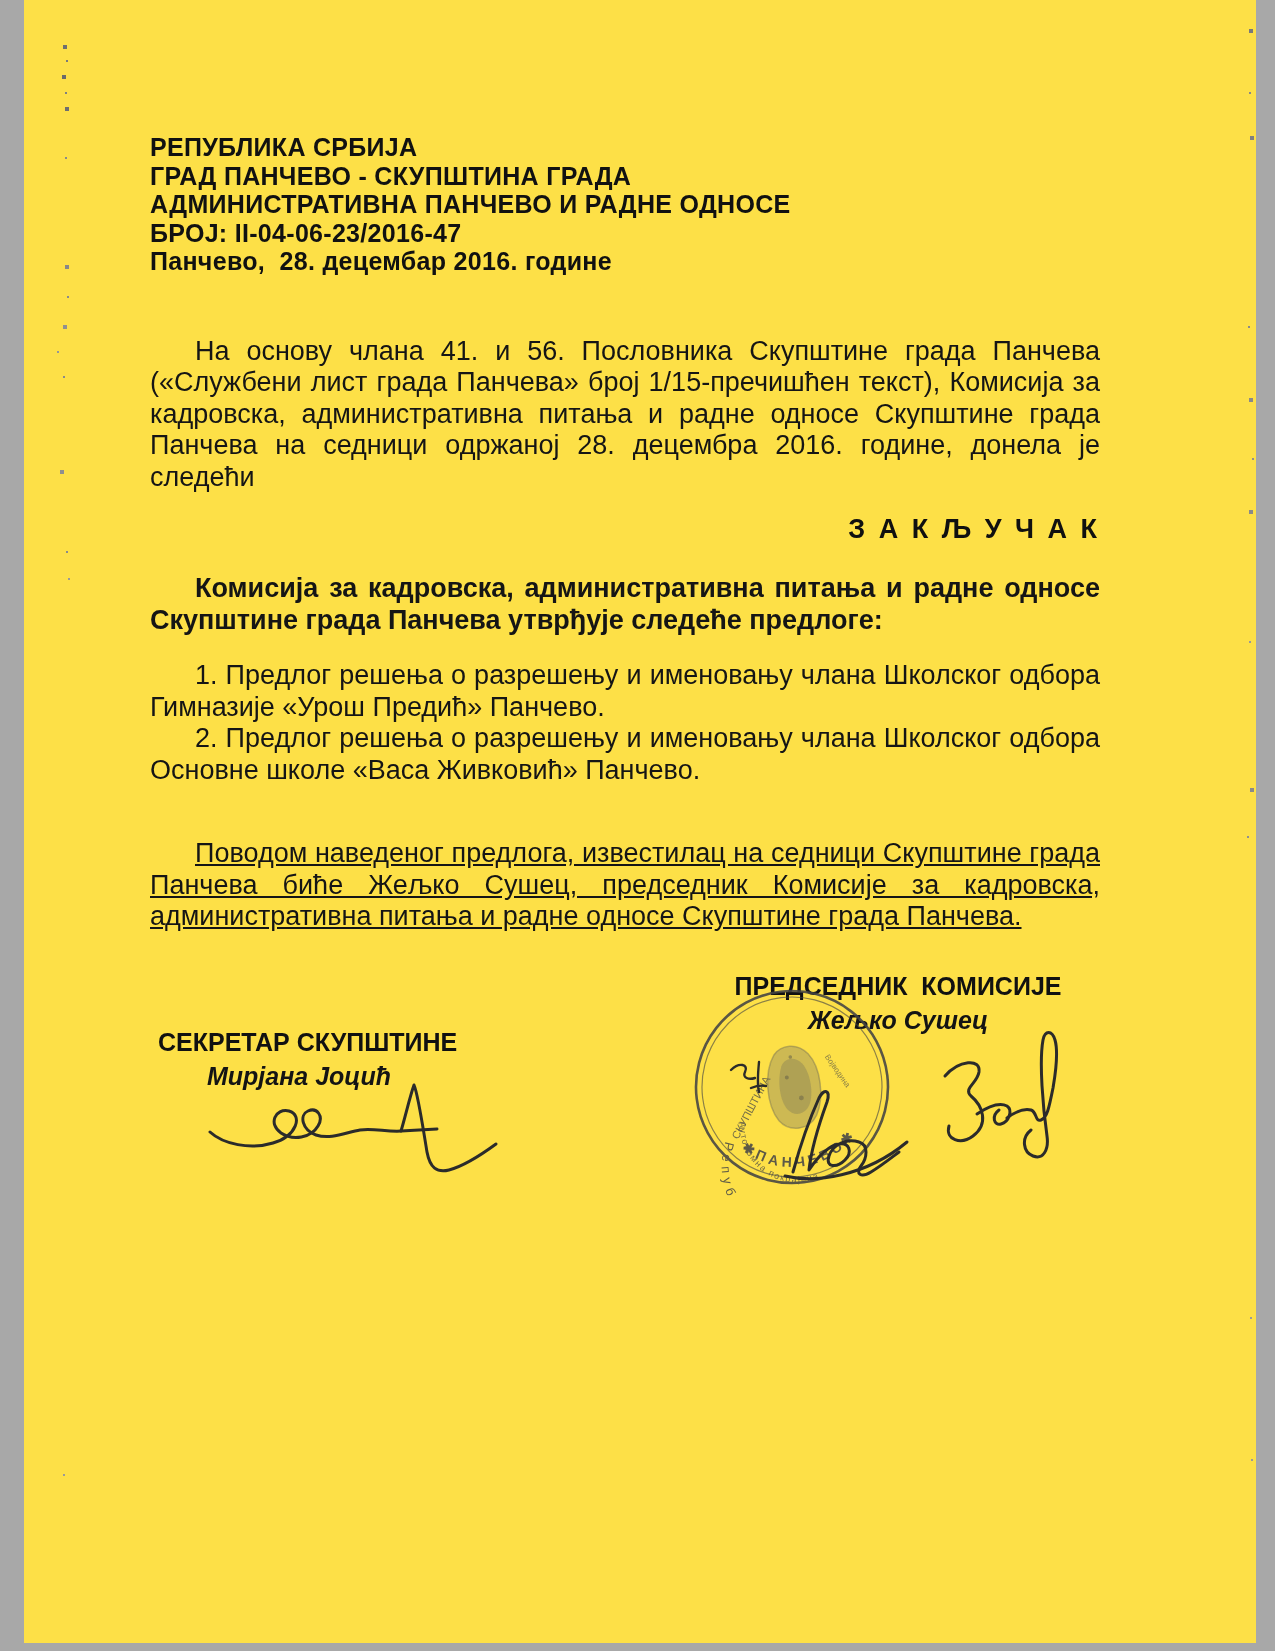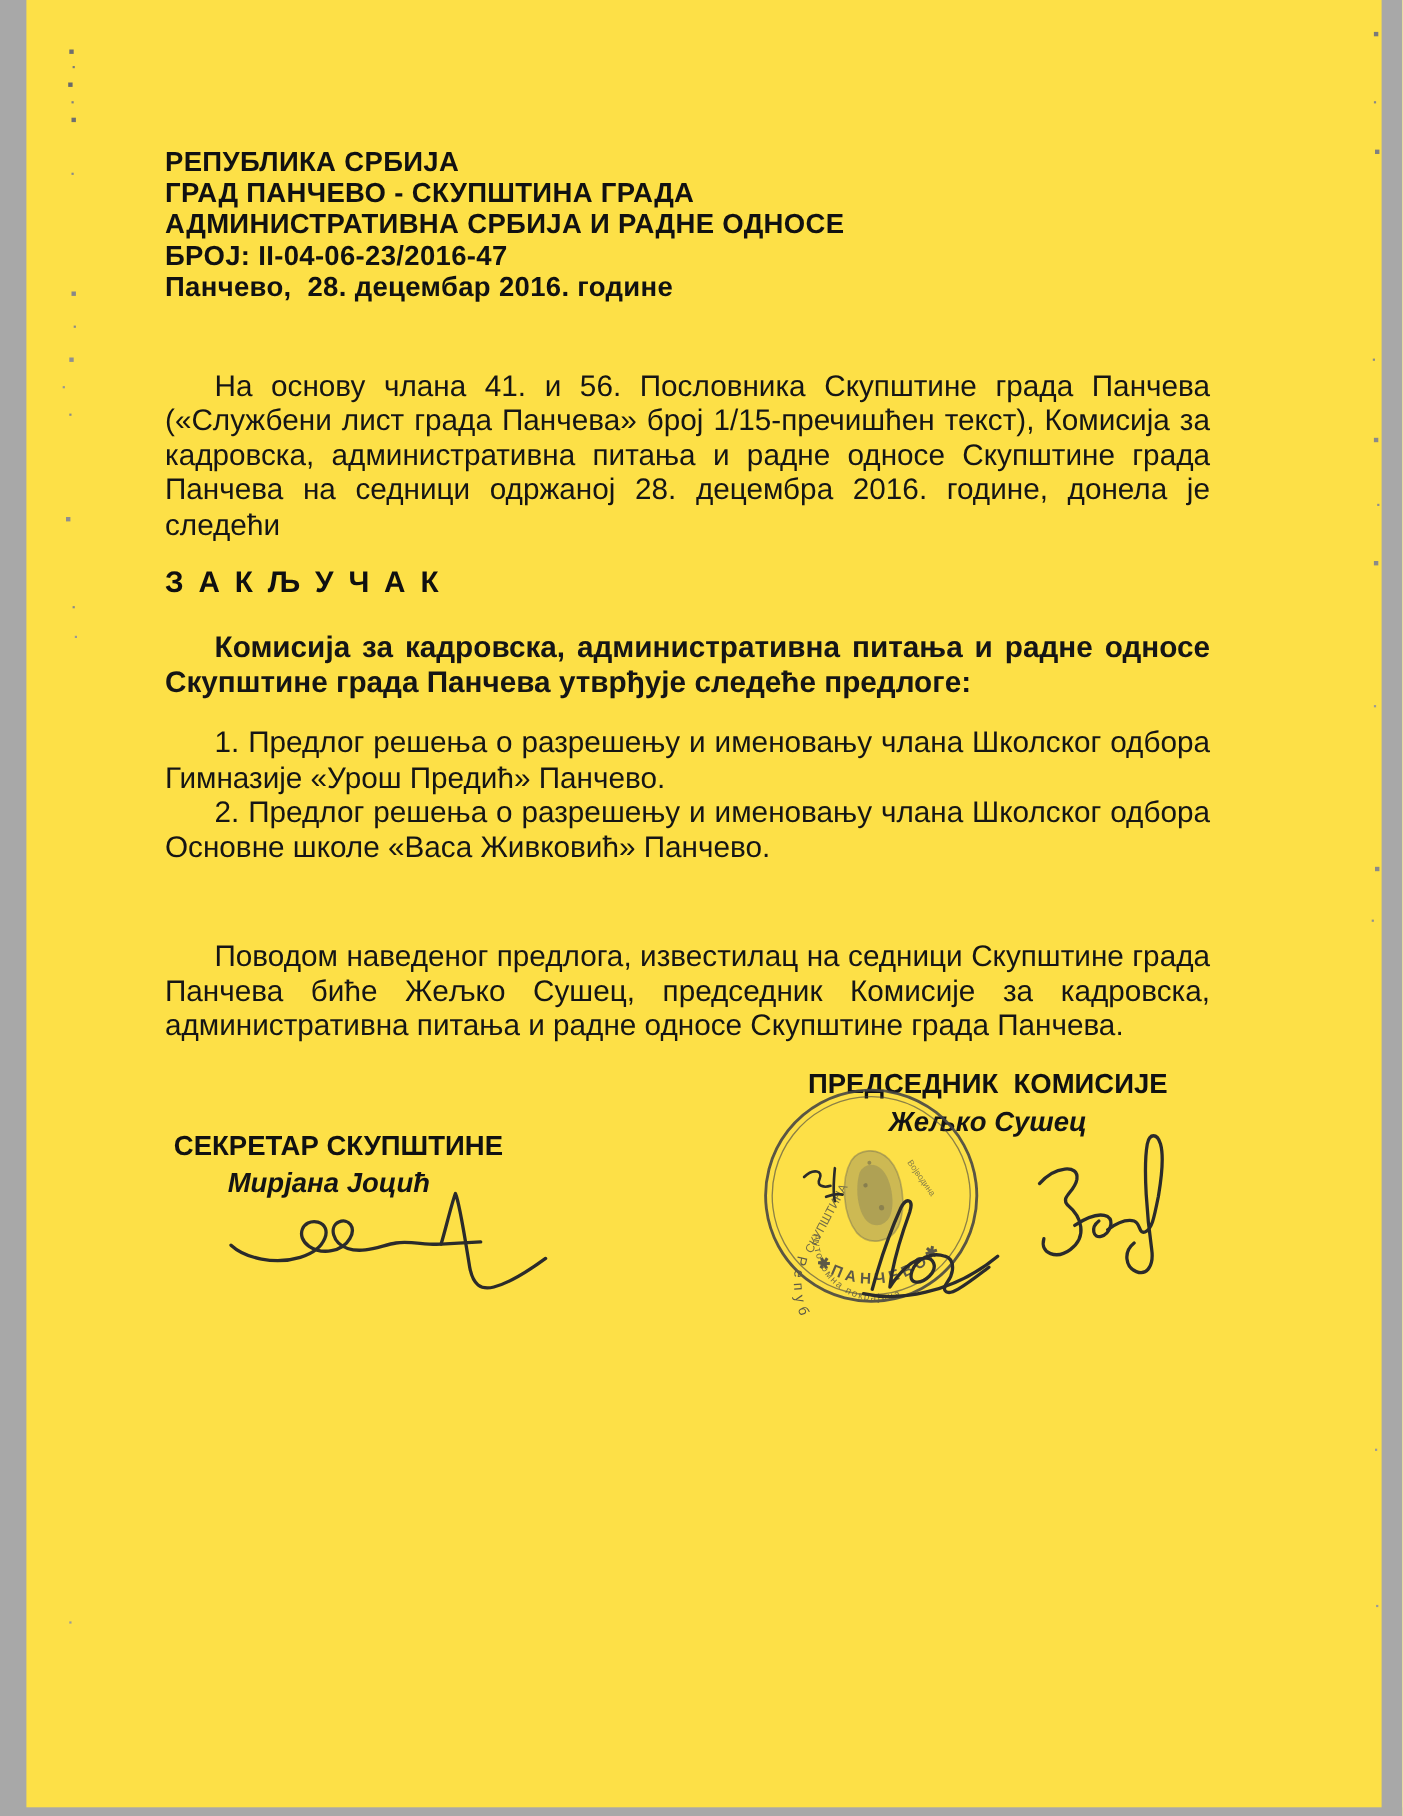--- a/index.html
+++ b/index.html
@@ -35,25 +35,25 @@
     font-weight:bold;font-size:25px;line-height:28.5px;
     letter-spacing:.3px;white-space:pre;color:#111;
   }
   .para{
     margin:0;font-size:27px;line-height:31.5px;
     text-align:justify;text-indent:45px;color:#151515;
   }
   .intro{margin-top:60px;}
   .doc-title{
     margin-top:20px;font-size:27px;line-height:32px;font-weight:bold;
-    text-align:left;letter-spacing:3px;white-space:pre;color:#101010;
+    text-align:right;letter-spacing:3px;white-space:pre;color:#101010;
   }
   .body-par{margin-top:28px;font-weight:bold;}
   .items{margin-top:24px;}
-  .closing{margin-top:68px;}
+  .closing{margin-top:52px;text-decoration:underline;}
   
   .sig{position:absolute;text-align:center;}
   .sig-left{left:158px;top:1028px;width:282px;}
   .sig-right{left:730px;top:972px;width:336px;}
   .sig-role{font-weight:bold;font-size:25px;line-height:28px;white-space:pre;color:#111;}
   .sig-name{font-weight:bold;font-style:italic;font-size:25px;line-height:28px;margin-top:6px;color:#141414;}
   .ink{position:absolute;}
   .ink path{fill:none;stroke:#2b2b2b;stroke-width:3;stroke-linecap:round;stroke-linejoin:round;}
   .ink.thin path{stroke-width:2.4;}
   
@@ -69,21 +69,21 @@
   <div class="edge edge-left"></div>
   <div class="edge edge-right"></div>
   <div class="edge edge-bottom"></div>
   <div class="specks"></div>
 
   <div class="content">
 
     <div class="letterhead">
       <div class="h-line">РЕПУБЛИКА СРБИЈА</div>
       <div class="h-line">ГРАД ПАНЧЕВО - СКУПШТИНА ГРАДА</div>
-      <div class="h-line">АДМИНИСТРАТИВНА СРБИЈА И РАДНЕ ОДНОСЕ</div>
+      <div class="h-line">АДМИНИСТРАТИВНА ПАНЧЕВО И РАДНЕ ОДНОСЕ</div>
       <div class="h-line">БРОЈ: II-04-06-23/2016-47</div>
       <div class="h-line">Панчево,  28. децембар 2016. године</div>
     </div>
 
     <p class="para intro">На основу члана 41. и 56. Пословника Скупштине града Панчева («Службени лист града Панчева» број 1/15-пречишћен текст), Комисија за кадровска, административна питања и радне односе Скупштине града Панчева на седници одржаној 28. децембра 2016. године,  донела је следећи</p>
 
     <div class="doc-title">З А К Љ У Ч А К</div>
 
     <p class="para body-par">Комисија за кадровска, административна питања и радне односе Скупштине града Панчева утврђује следеће предлоге:</p>
 

